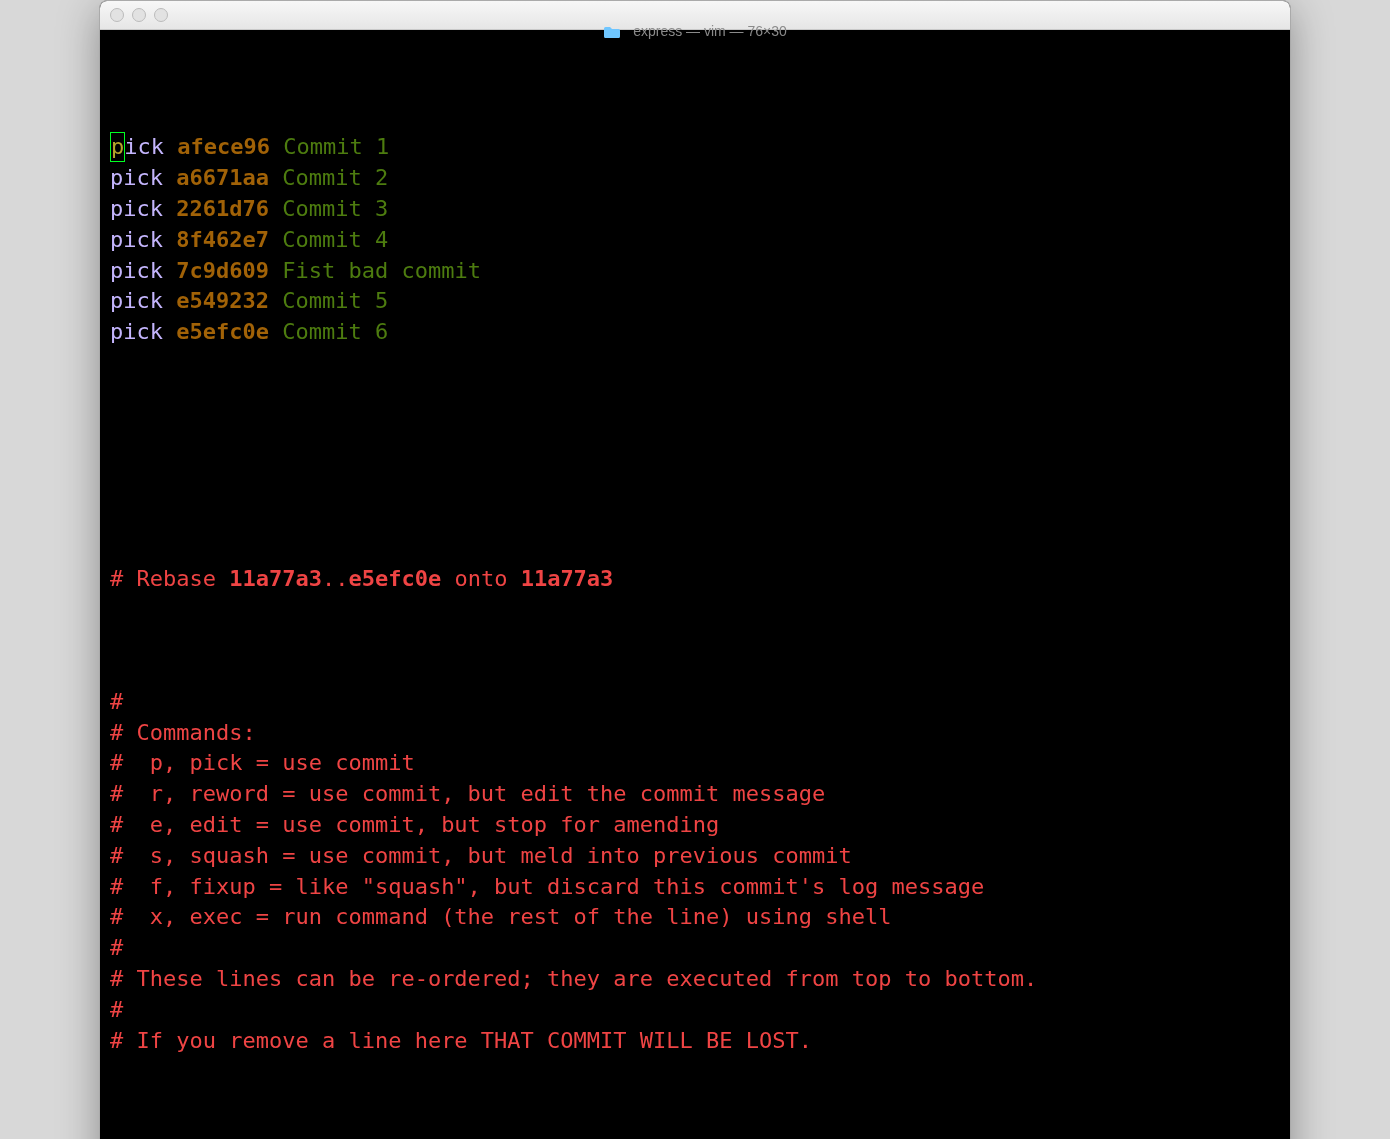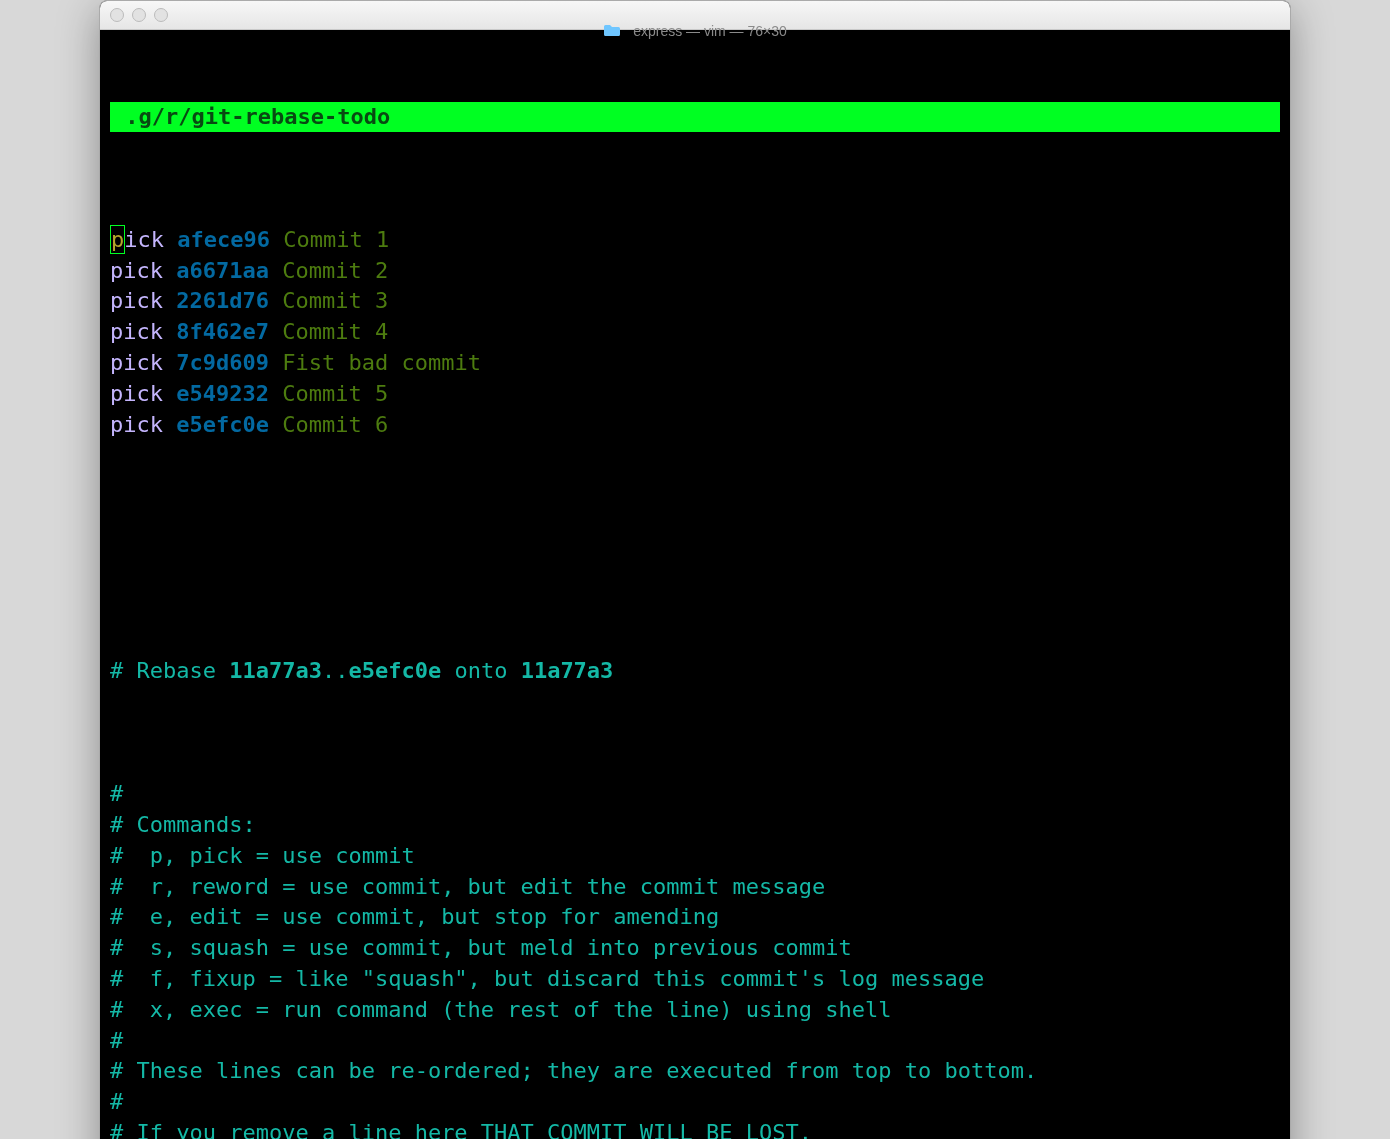--- a/index.html
+++ b/index.html
@@ -23,21 +23,21 @@
   }
   .traffic{
     display:flex;gap:8px;
   }
   .traffic span{
     width:12px;height:12px;border-radius:50%;
     border:1px solid #bbb;background:#e2e2e2;display:inline-block;
   }
   .title-center{
     position:absolute;left:0;right:0;
-    display:flex;align-items:flex-start;justify-content:center;gap:12px;
+    display:flex;align-items:flex-end;justify-content:center;gap:12px;
     color:#8a8a8a;font-size:14px;
     pointer-events:none;
     margin-top:32px;
   }
   .folder-icon svg{display:block}
   .terminal{
     background:#000;
     padding:10px 10px 30px 10px;
     font-family:Menlo,Consolas,monospace;
     font-size:22px;
@@ -50,23 +50,23 @@
     display:flex;
   }
   .tabbar .tab{
     background:#00ff22;color:#084a12;font-weight:bold;
     padding:0 6px 0 2px;
   }
   .tabbar .tabfill{
     flex:1;background:#00ff22;
   }
   .txt-pick{color:#c4b5fd}
-  .txt-hash{color:#0369a1;font-weight:bold}
+  .txt-hash{color:#a16207;font-weight:bold}
   .txt-msg{color:#4d7c0f}
-  .txt-comment{color:#14b8a6}
+  .txt-comment{color:#ef4444}
   .txt-bold{font-weight:bold}
   .cursor-outline{
     display:inline-block;
     border:1px solid #00ff22;
     color:#b5a52b;
     padding:0;
     line-height:1.25;
     margin-right:-1px;
   }
 </style>
@@ -84,24 +84,20 @@
       <span class="folder-icon">
         <svg width="18" height="14" viewBox="0 0 18 14">
             <path d="M1 3.5A1.5 1.5 0 0 1 2.5 2H7l2 2h6.5A1.5 1.5 0 0 1 17 5.5v6A1.5 1.5 0 0 1 15.5 13h-13A1.5 1.5 0 0 1 1 11.5z" fill="#6fc6ff"></path>
           </svg>
       </span>
       <span>express — vim — 76×30</span>
     </div>
   </div>
 
   <div class="terminal">
-    <div class="tabbar row">
-      <span class="tab"> <span>.g/r/git-rebase-todo</span> </span>
-      <span class="tabfill"></span>
-    </div>
 
     <div id="commit-lines"><div class="row"><span class="cursor-outline">p</span><span class="txt-pick">ick</span> <span class="txt-hash">afece96</span> <span class="txt-msg">Commit 1</span></div><div class="row"><span class="txt-pick">pick</span> <span class="txt-hash">a6671aa</span> <span class="txt-msg">Commit 2</span></div><div class="row"><span class="txt-pick">pick</span> <span class="txt-hash">2261d76</span> <span class="txt-msg">Commit 3</span></div><div class="row"><span class="txt-pick">pick</span> <span class="txt-hash">8f462e7</span> <span class="txt-msg">Commit 4</span></div><div class="row"><span class="txt-pick">pick</span> <span class="txt-hash">7c9d609</span> <span class="txt-msg">Fist bad commit</span></div><div class="row"><span class="txt-pick">pick</span> <span class="txt-hash">e549232</span> <span class="txt-msg">Commit 5</span></div><div class="row"><span class="txt-pick">pick</span> <span class="txt-hash">e5efc0e</span> <span class="txt-msg">Commit 6</span></div></div>
 
     <div class="row">&nbsp;</div>
 
     <div class="row txt-comment"><span># Rebase </span><span class="txt-bold">11a77a3</span><span>..</span><span class="txt-bold">e5efc0e</span><span> onto </span><span class="txt-bold">11a77a3</span></div>
 
     <div id="help-lines"><div class="row txt-comment">#</div><div class="row txt-comment"># Commands:</div><div class="row txt-comment">#  p, pick = use commit</div><div class="row txt-comment">#  r, reword = use commit, but edit the commit message</div><div class="row txt-comment">#  e, edit = use commit, but stop for amending</div><div class="row txt-comment">#  s, squash = use commit, but meld into previous commit</div><div class="row txt-comment">#  f, fixup = like "squash", but discard this commit's log message</div><div class="row txt-comment">#  x, exec = run command (the rest of the line) using shell</div><div class="row txt-comment">#</div><div class="row txt-comment"># These lines can be re-ordered; they are executed from top to bottom.</div><div class="row txt-comment">#</div><div class="row txt-comment"># If you remove a line here THAT COMMIT WILL BE LOST.</div></div>
 
     

